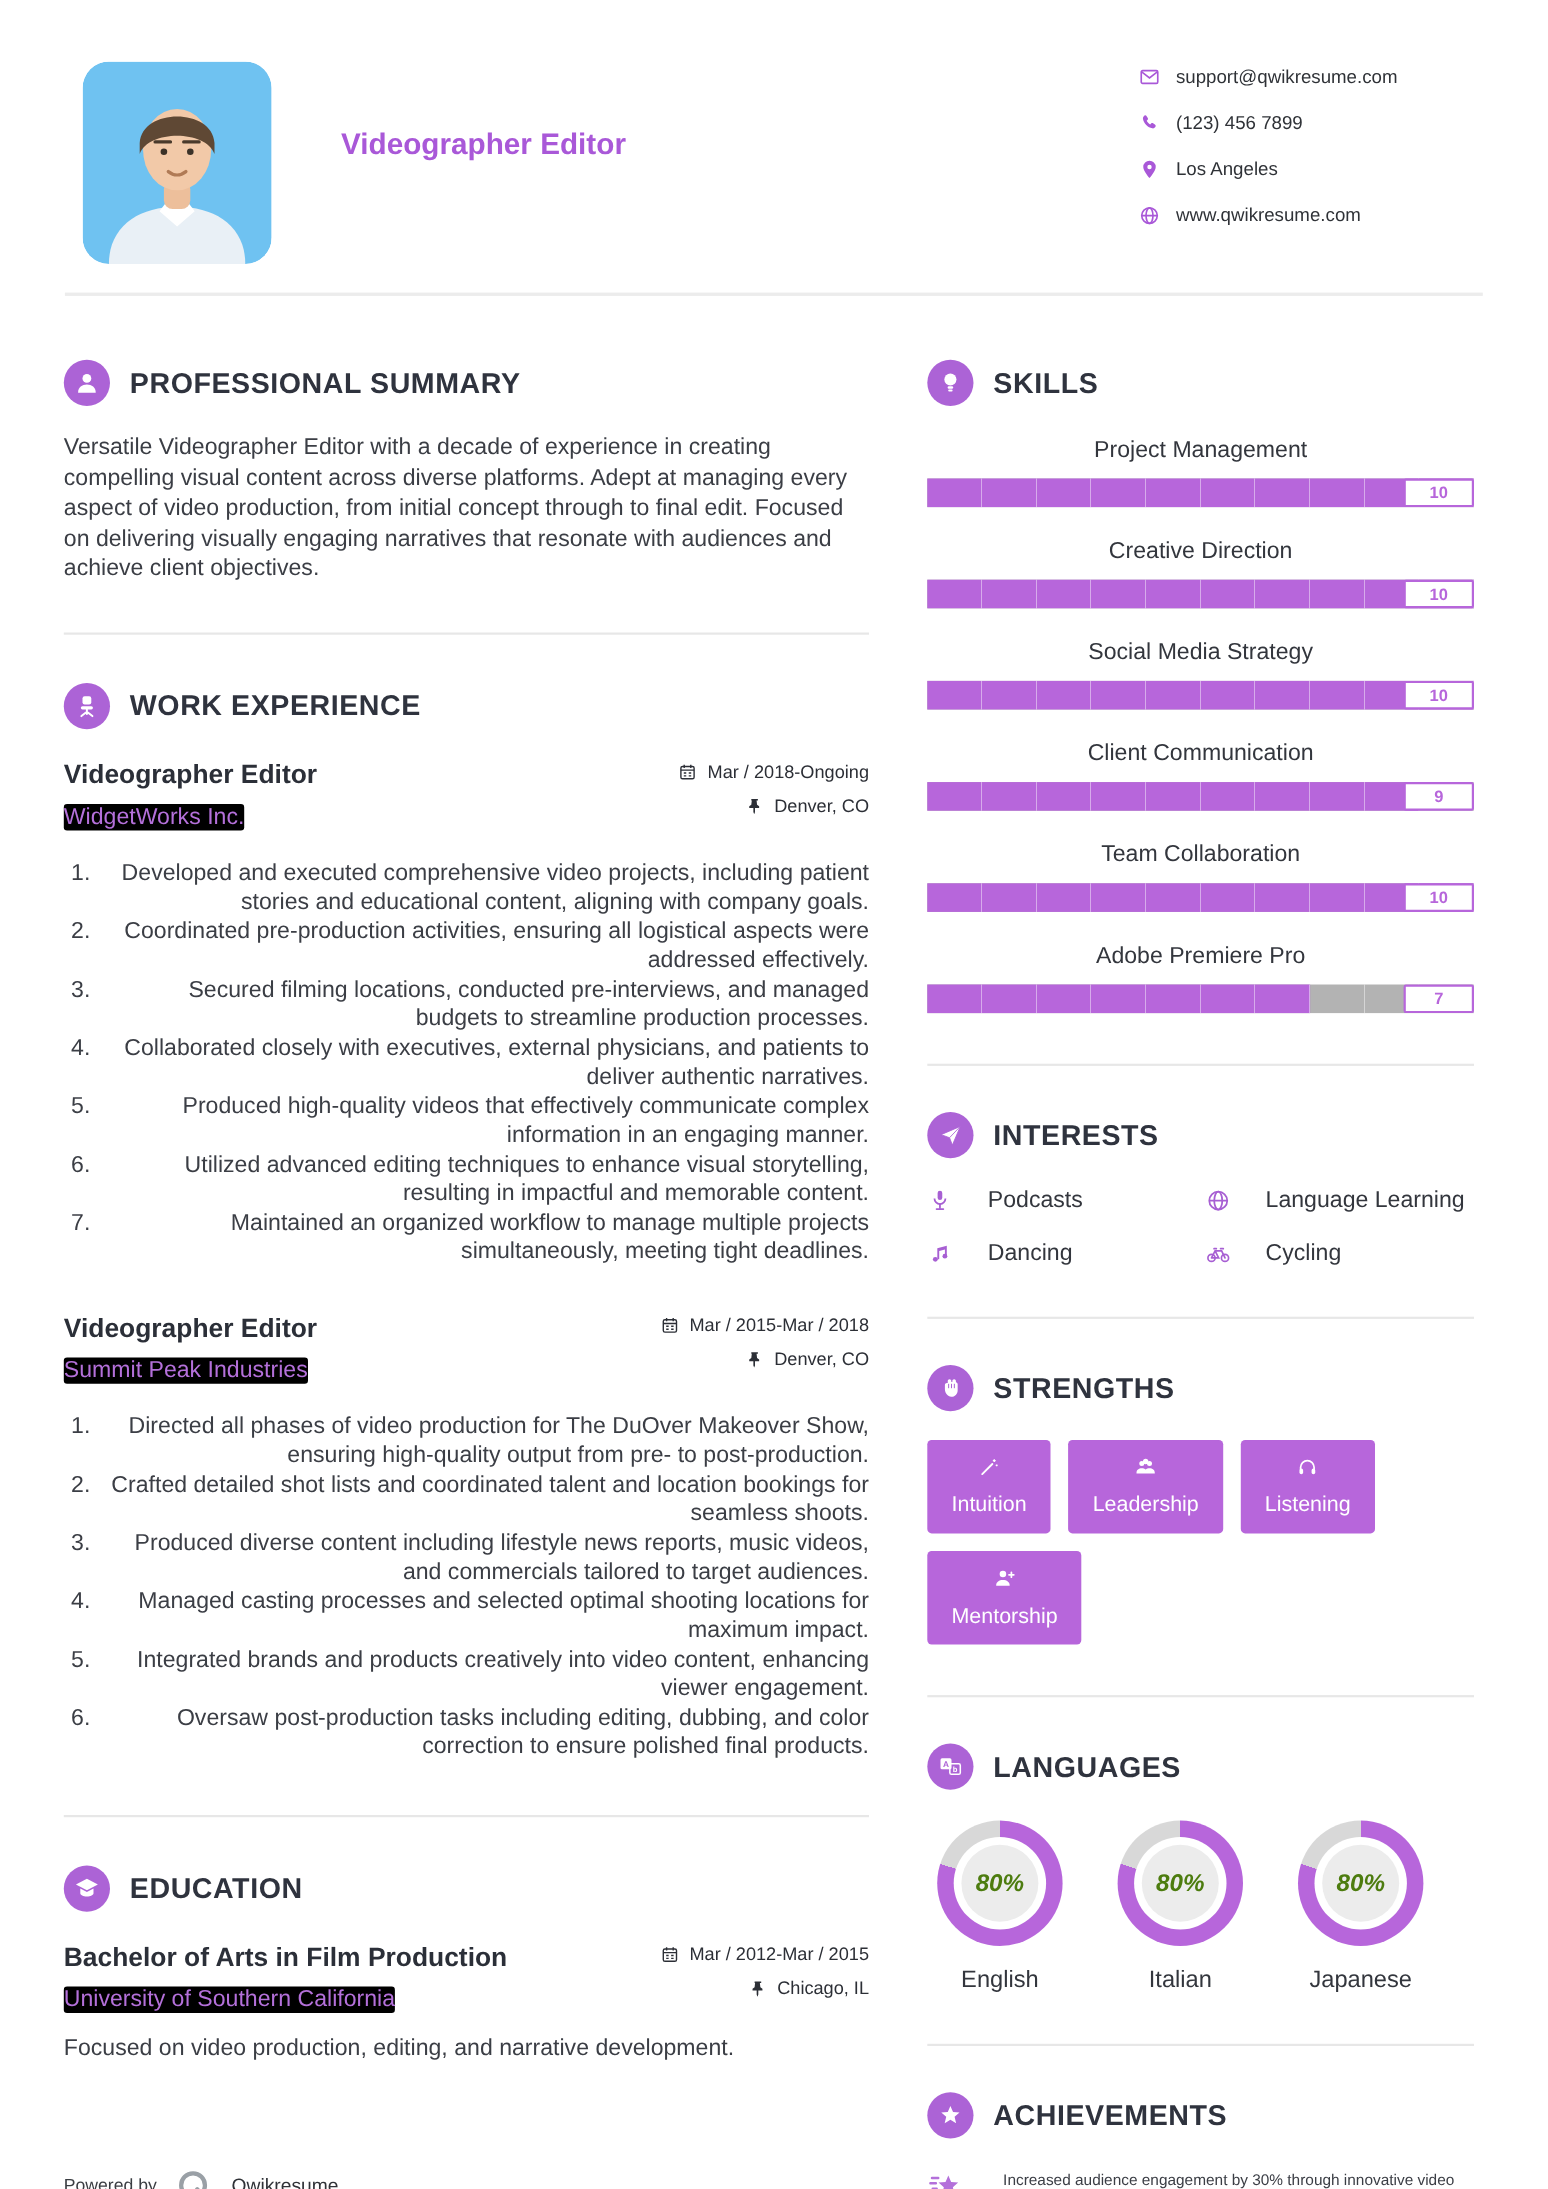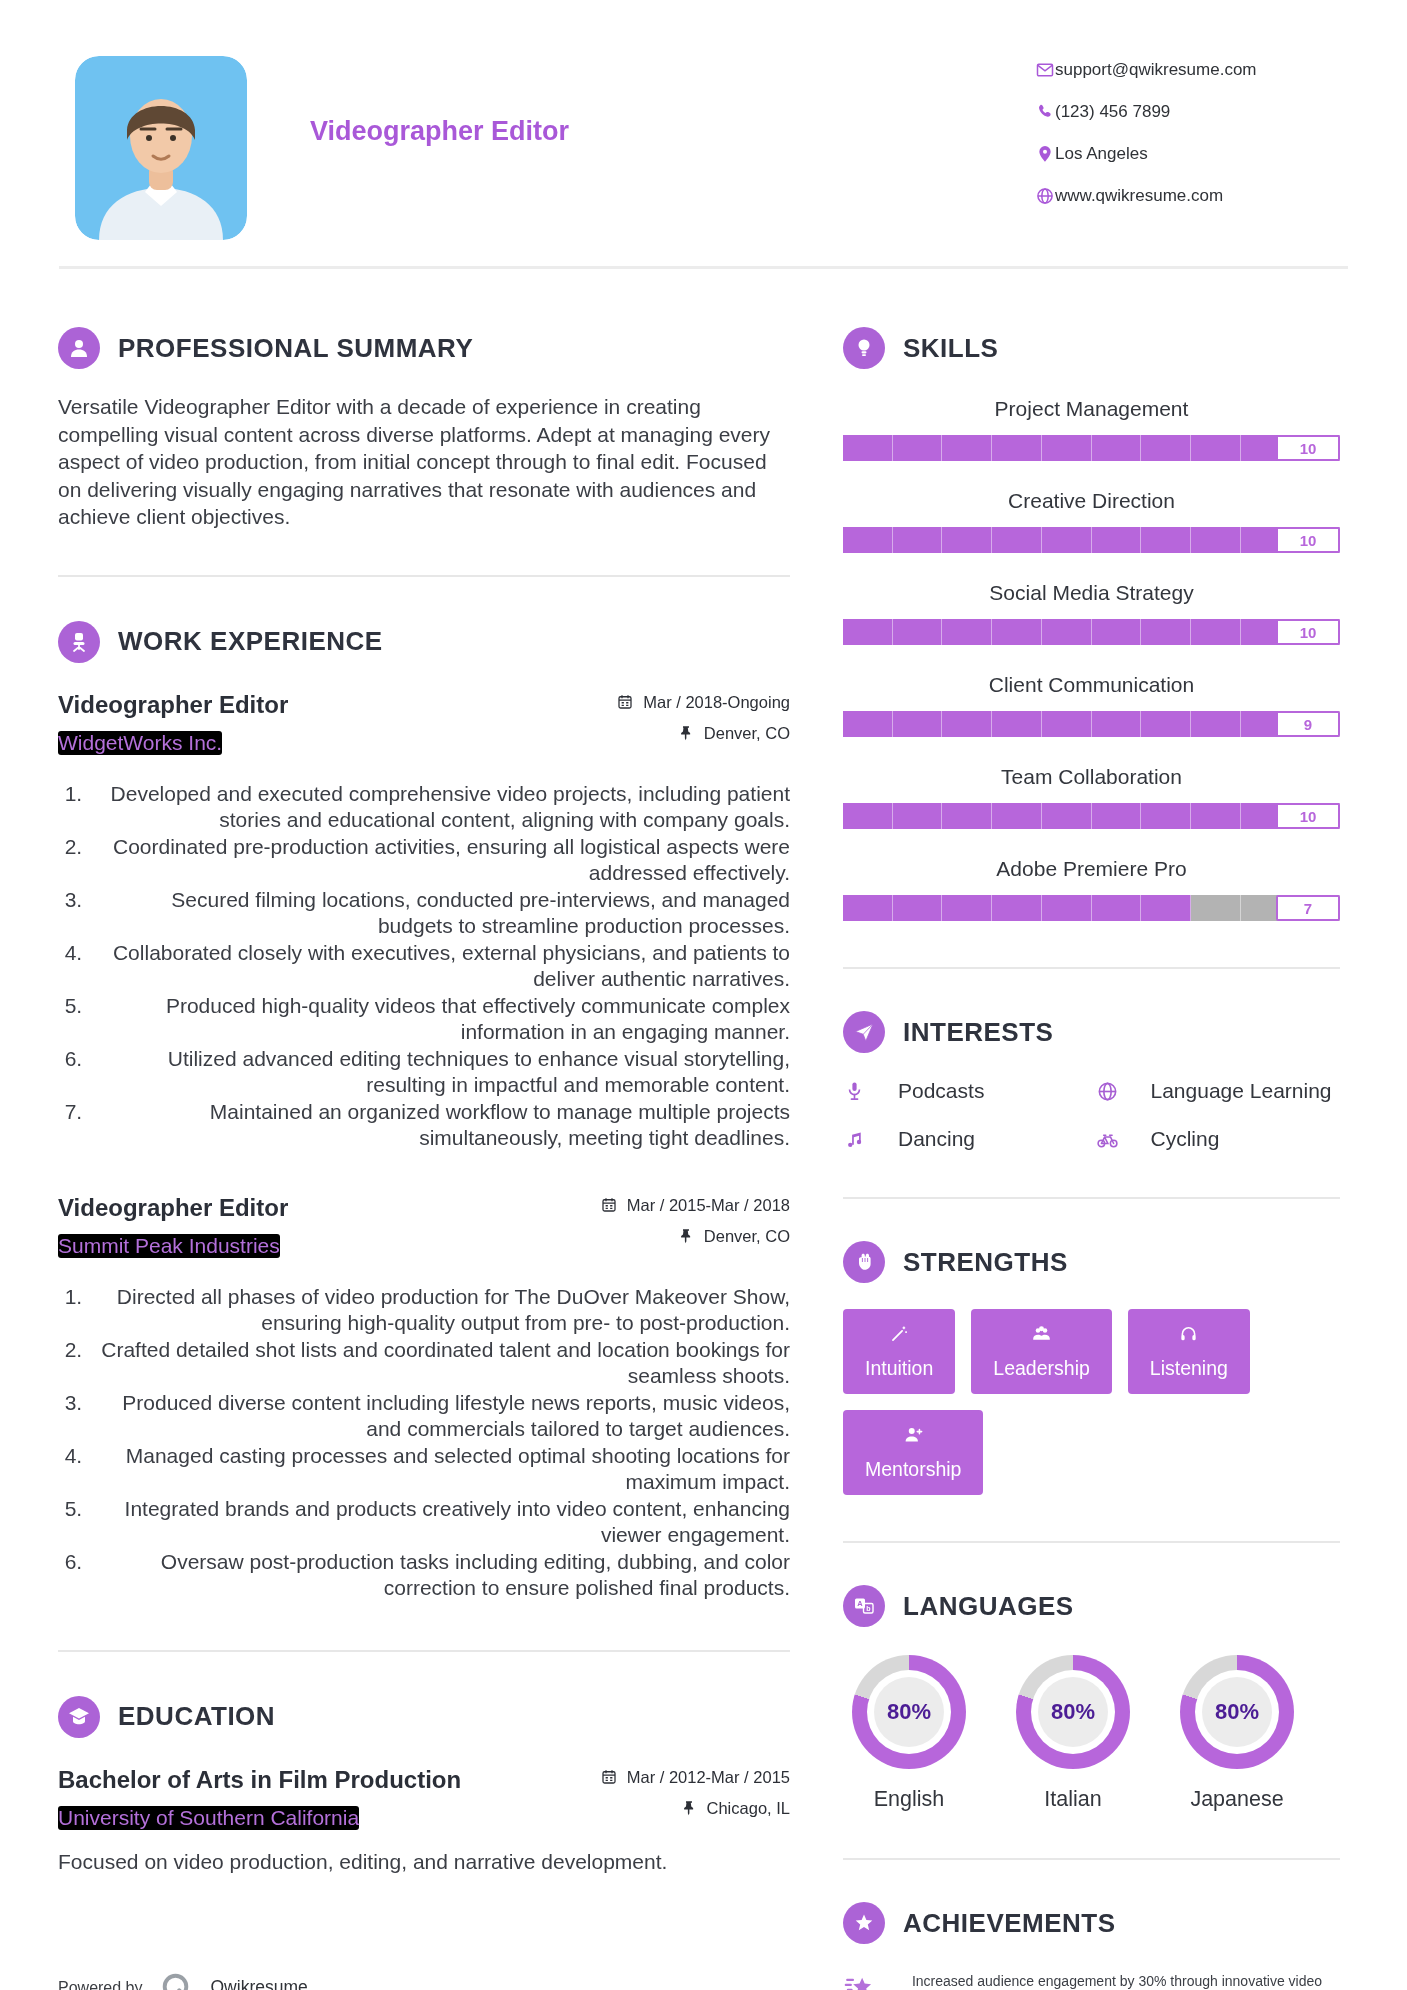--- a/index.html
+++ b/index.html
@@ -19,21 +19,21 @@
   body{font-family:"Liberation Sans","DejaVu Sans",sans-serif;color:var(--text-body);}
   .page{position:relative;width:1407px;height:1990px;background:#fff;overflow:hidden;}
 
   
   .header{position:relative;height:266px;}
   .photo{position:absolute;left:75px;top:56px;width:172px;height:184px;border-radius:24px;overflow:hidden;}
   .identity{position:absolute;left:310px;top:100px;}
   .name{font-size:46px;font-weight:800;letter-spacing:1px;color:var(--text-dark);}
   .job-title-top{margin-top:16px;font-size:27px;font-weight:600;color:var(--accent-dark);}
   .contact{position:absolute;left:1035px;top:58px;list-style:none;}
-  .contact li{display:flex;align-items:center;margin-bottom:18px;height:24px;}
+  .contact li{display:flex;align-items:center;gap:14px;margin-bottom:18px;height:24px;}
   .contact .c-icon{width:20px;height:20px;color:var(--accent-dark);display:inline-flex;}
   .contact .c-text{font-size:17px;color:#2f3237;text-decoration:none;}
   .main-divider{margin:0 59px;border:none;border-top:3px solid #ececec;}
 
   
   .columns{display:flex;justify-content:space-between;padding:0 67px 0 58px;}
   .col-left{width:732px;}
   .col-right{width:497px;}
 
   .section-head{display:flex;align-items:center;gap:18px;}
@@ -85,21 +85,21 @@
   .strengths-sec{margin-top:42px;}
   .badges{margin-top:26px;display:flex;flex-wrap:wrap;gap:16px;max-width:420px;}
   .badge{display:inline-flex;align-items:center;gap:13px;background:var(--accent);color:#fff;font-size:19.5px;padding:14px 22px;border-radius:4px;flex-direction:column;}
   .badge .b-icon{width:21px;height:21px;display:inline-flex;color:#fff;flex:none;}
 
   .languages-sec{margin-top:42px;}
   .donuts{margin-top:28px;display:flex;justify-content:space-between;width:460px;}
   .lang{display:flex;flex-direction:column;align-items:center;width:132px;}
   .donut{position:relative;width:114px;height:114px;border-radius:50%;background:conic-gradient(var(--accent) 0 288deg,var(--ring-gray) 288deg 360deg);}
   .donut-hole{position:absolute;inset:15px;border-radius:50%;background:#fff;}
-  .donut-core{position:absolute;inset:22px;border-radius:50%;background:var(--core-gray);display:flex;align-items:center;justify-content:center;font-size:22px;font-weight:700;color:#4c1d95;}
+  .donut-core{position:absolute;inset:22px;border-radius:50%;background:var(--core-gray);display:flex;align-items:center;justify-content:center;font-size:22px;font-weight:700;color:#4d7c0f;font-style:italic;}
   .lang-label{margin-top:18px;font-size:21.5px;color:#33363d;}
 
   .achieve-sec{margin-top:42px;}
   .achievement{display:flex;align-items:flex-start;gap:17px;margin-top:24px;}
   .achievement .a-icon{width:34px;height:34px;color:#b470da;flex:none;margin-top:2px;display:inline-flex;}
   .achievement p{font-size:14px;line-height:27px;color:var(--text-body);text-align:center;}
 </style>
 </head>
 <body>
 

